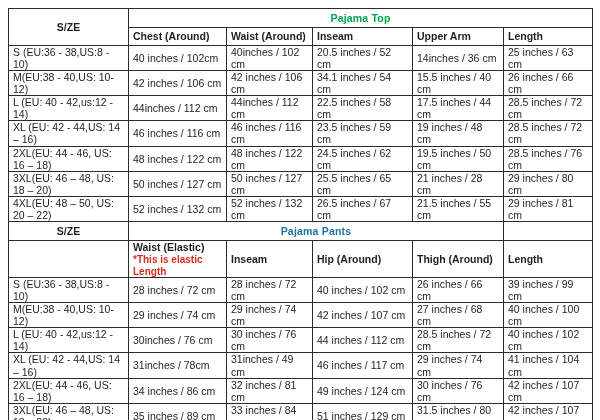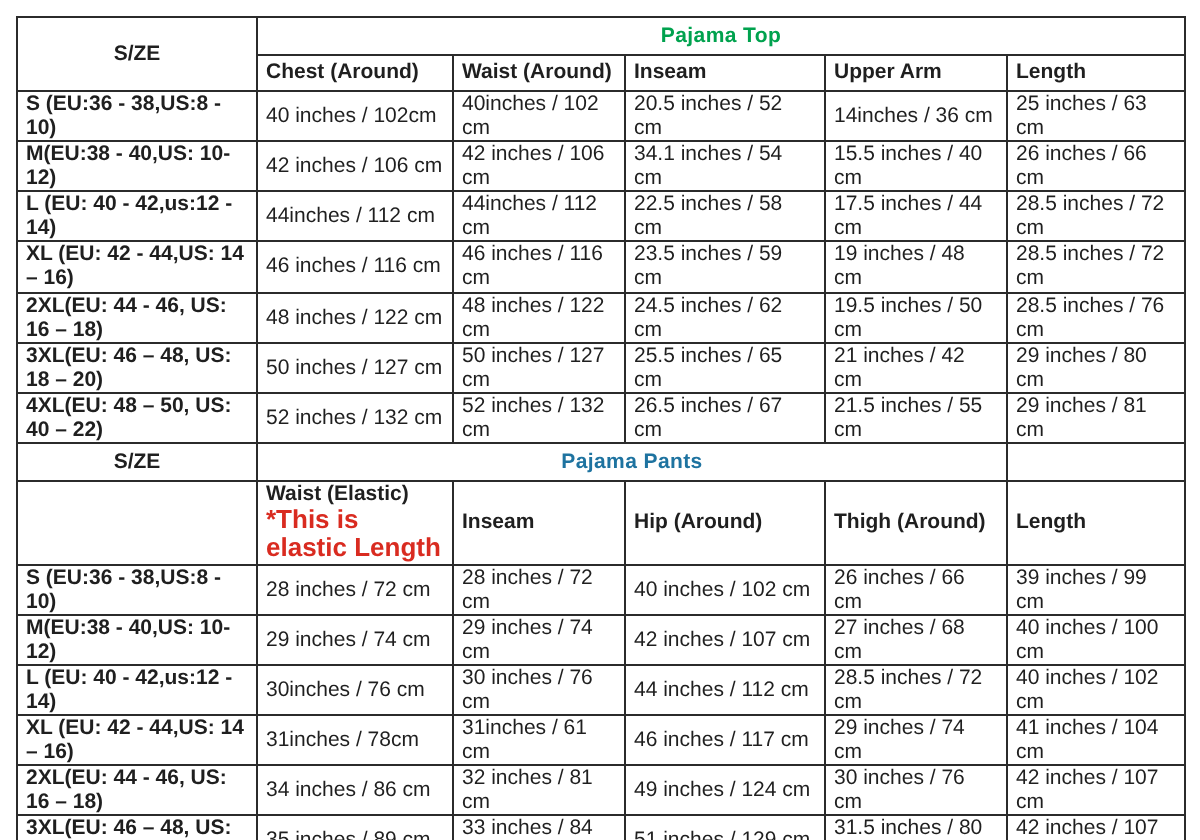--- a/index.html
+++ b/index.html
@@ -58,27 +58,27 @@
     text-align: center;
     font-weight: bold;
     font-size: 10.5px;
   }
   td.col-head {
     font-weight: bold;
     font-size: 10.5px;
     margin-left: 20px;
   }
   td.size-cell {
-    font-weight: bold;
+    font-weight: normal;
     font-size: 10px;
     margin-top: 48px;
   }
   .note {
     font-weight: bold;
-    font-size: 13px;
+    font-size: 10px;
     line-height: 1.1;
   }
   .head-label { display: block; }
 </style>
 </head>
 <body>
 
 <div class="canvas">
   <table class="size-chart">
     <colgroup>
@@ -143,25 +143,25 @@
           <td>48 inches / 122 cm</td>
           <td>24.5 inches / 62 cm</td>
           <td>19.5 inches / 50 cm</td>
           <td>28.5 inches / 76 cm</td>
         </tr>
         <tr>
           <td class="size-cell">3XL(EU: 46 – 48, US: 18 – 20)</td>
           <td>50 inches / 127 cm</td>
           <td>50 inches / 127 cm</td>
           <td>25.5 inches / 65 cm</td>
-          <td>21 inches / 42 cm</td>
+          <td>21 inches / 28 cm</td>
           <td>29 inches / 80 cm</td>
         </tr>
         <tr>
-          <td class="size-cell">4XL(EU: 48 – 50, US: 40 – 22)</td>
+          <td class="size-cell">4XL(EU: 48 – 50, US: 20 – 22)</td>
           <td>52 inches / 132 cm</td>
           <td>52 inches / 132 cm</td>
           <td>26.5 inches / 67 cm</td>
           <td>21.5 inches / 55 cm</td>
           <td>29 inches / 81 cm</td>
         </tr>
       </tbody>
 
     <tbody>
       <tr class="sec-title-row">
@@ -203,21 +203,21 @@
           <td class="size-cell">L (EU: 40 - 42,us:12 - 14)</td>
           <td>30inches / 76 cm</td>
           <td>30 inches / 76 cm</td>
           <td>44 inches / 112 cm</td>
           <td>28.5 inches / 72 cm</td>
           <td>40 inches / 102 cm</td>
         </tr>
         <tr>
           <td class="size-cell">XL (EU: 42 - 44,US: 14 – 16)</td>
           <td>31inches / 78cm</td>
-          <td>31inches / 61 cm</td>
+          <td>31inches / 49 cm</td>
           <td>46 inches / 117 cm</td>
           <td>29 inches / 74 cm</td>
           <td>41 inches / 104 cm</td>
         </tr>
         <tr>
           <td class="size-cell">2XL(EU: 44 - 46, US: 16 – 18)</td>
           <td>34 inches / 86 cm</td>
           <td>32 inches / 81 cm</td>
           <td>49 inches / 124 cm</td>
           <td>30 inches / 76 cm</td>

